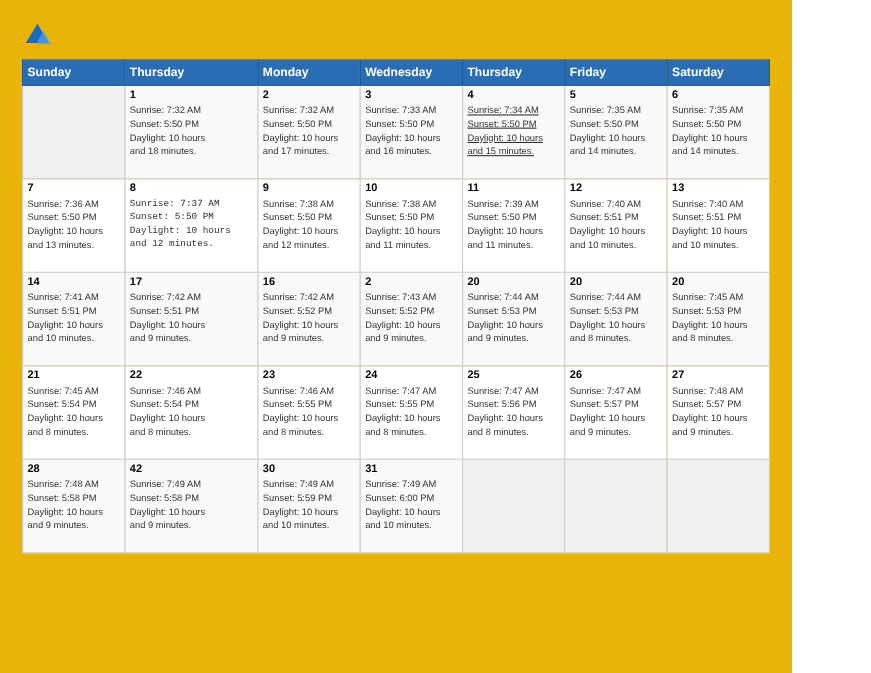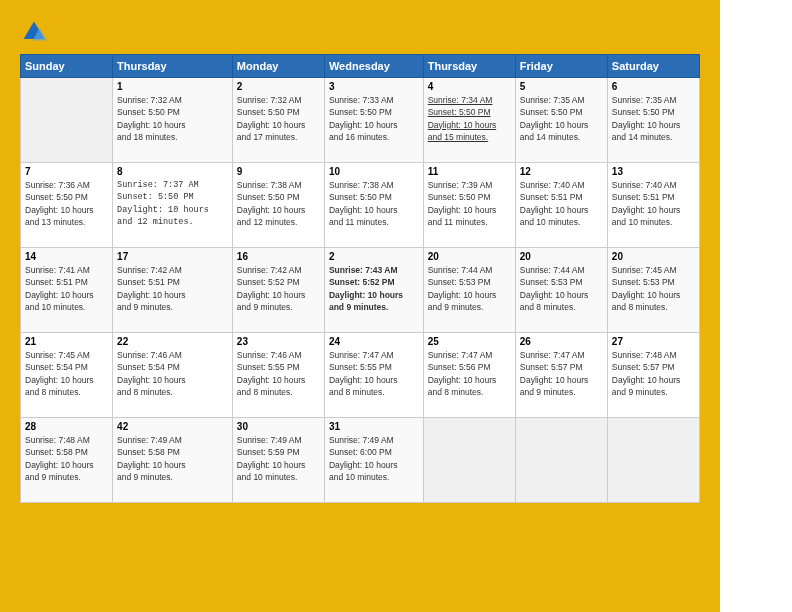--- a/index.html
+++ b/index.html
@@ -246,21 +246,21 @@
           </td>
           <td>
             <span class="day-num">16</span>
             <div class="day-info" style="white-space: pre-line;">Sunrise: 7:42 AM
 Sunset: 5:52 PM
 Daylight: 10 hours
 and 9 minutes.</div>
           </td>
           <td>
             <span class="day-num">2</span>
-            <div class="day-info" style="white-space: pre-line; font-weight: bold;">Sunrise: 7:43 AM
+            <div class="day-info" style="white-space: pre-line;">Sunrise: 7:43 AM
 Sunset: 5:52 PM
 Daylight: 10 hours
 and 9 minutes.</div>
           </td>
           <td>
             <span class="day-num">20</span>
             <div class="day-info" style="white-space: pre-line;">Sunrise: 7:44 AM
 Sunset: 5:53 PM
 Daylight: 10 hours
 and 9 minutes.</div>

